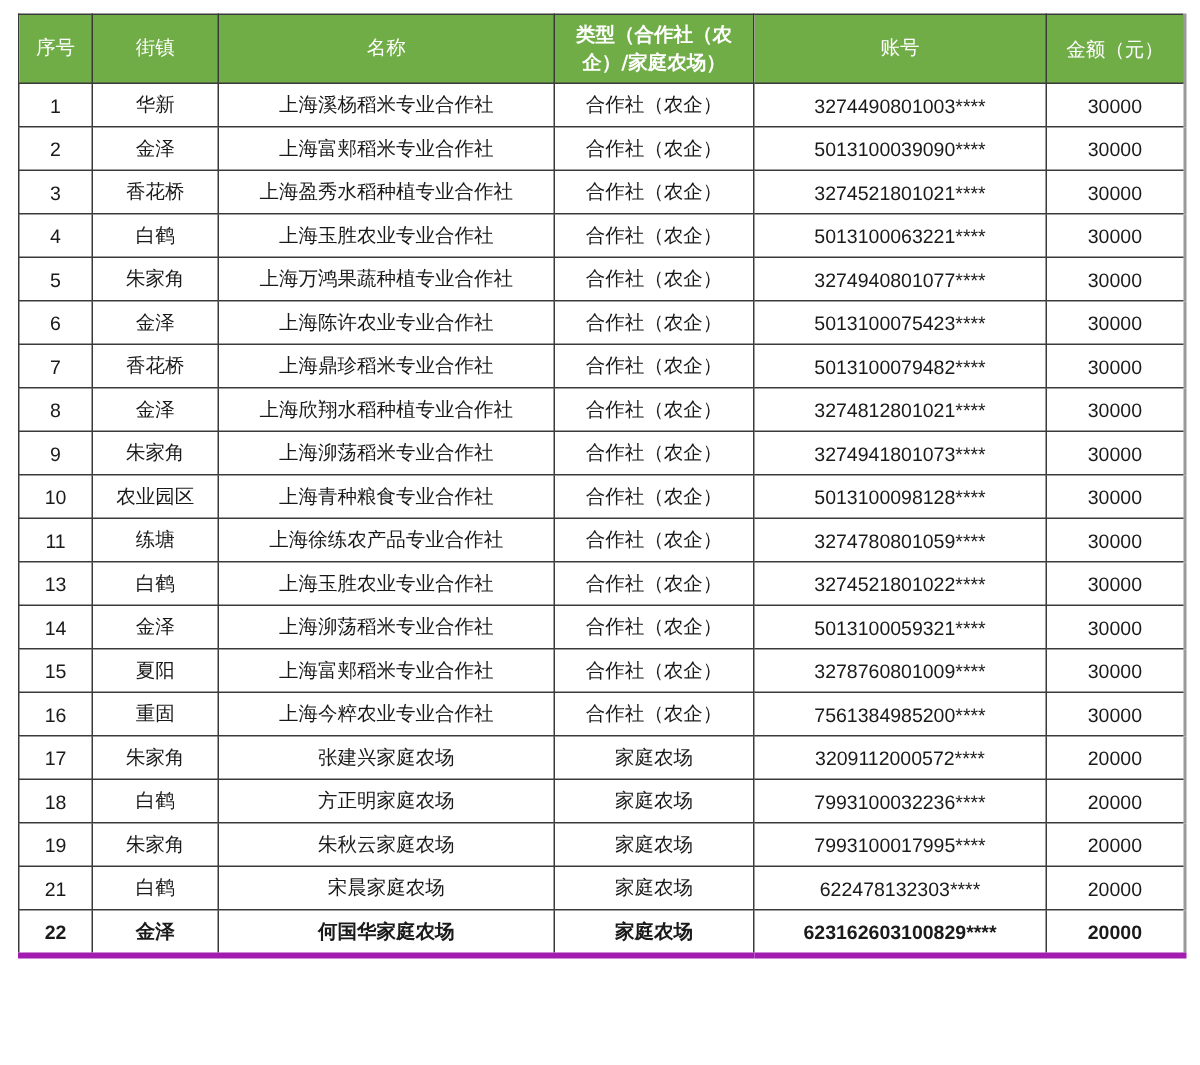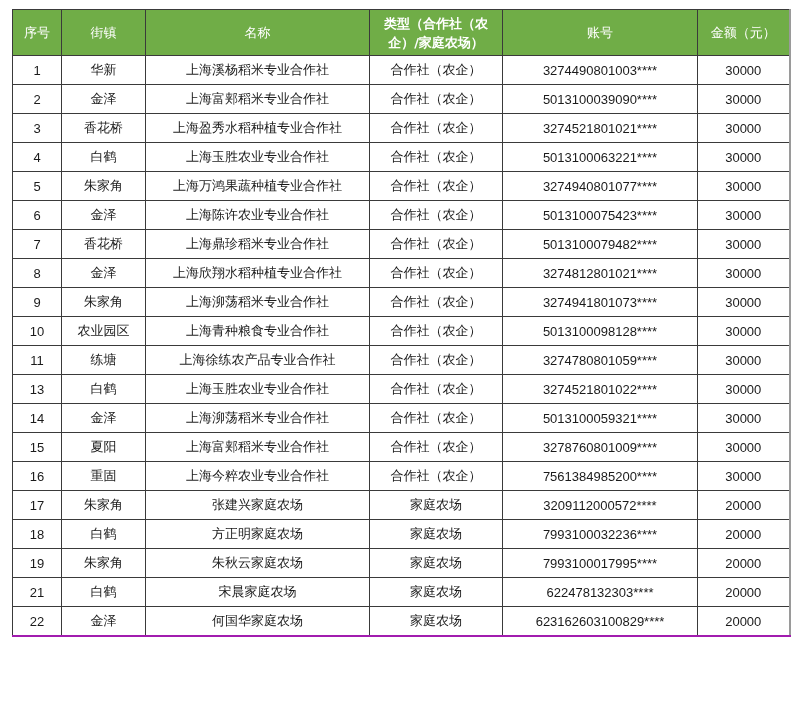--- a/index.html
+++ b/index.html
@@ -16,21 +16,21 @@
     padding:0; overflow:hidden; white-space:nowrap;
   }
   table.grid th {
     background:#70ad47; color:#ffffff; font-weight:normal;
     font-size:13px; line-height:19px; height:45px;
   }
   table.grid th.wrap { white-space:normal; padding:0 4px;font-weight:bold; }
   table.grid td { height:28px; font-size:13px; color:#1a1a1a; }
   table.grid td.num { font-family:"Liberation Sans", sans-serif; font-size:13px; }
   table.grid .c-amt { border-right:2px solid #9a9a9a;font-family:Liberation Serif, serif; }
-  table.grid tr:last-child td { border-bottom:2px solid #a21caf; }
+  table.grid tr:last-child td { border-bottom:4px solid #a21caf;font-weight:bold; }
   col.c1 { width:49px; } col.c2 { width:84px; } col.c3 { width:224px; }
   col.c4 { width:133px; } col.c5 { width:195px; } col.c6 { width:92px; }
 </style>
 </head>
 <body>
 
 <table class="grid">
   <colgroup>
     <col class="c1">
       <col class="c2">

